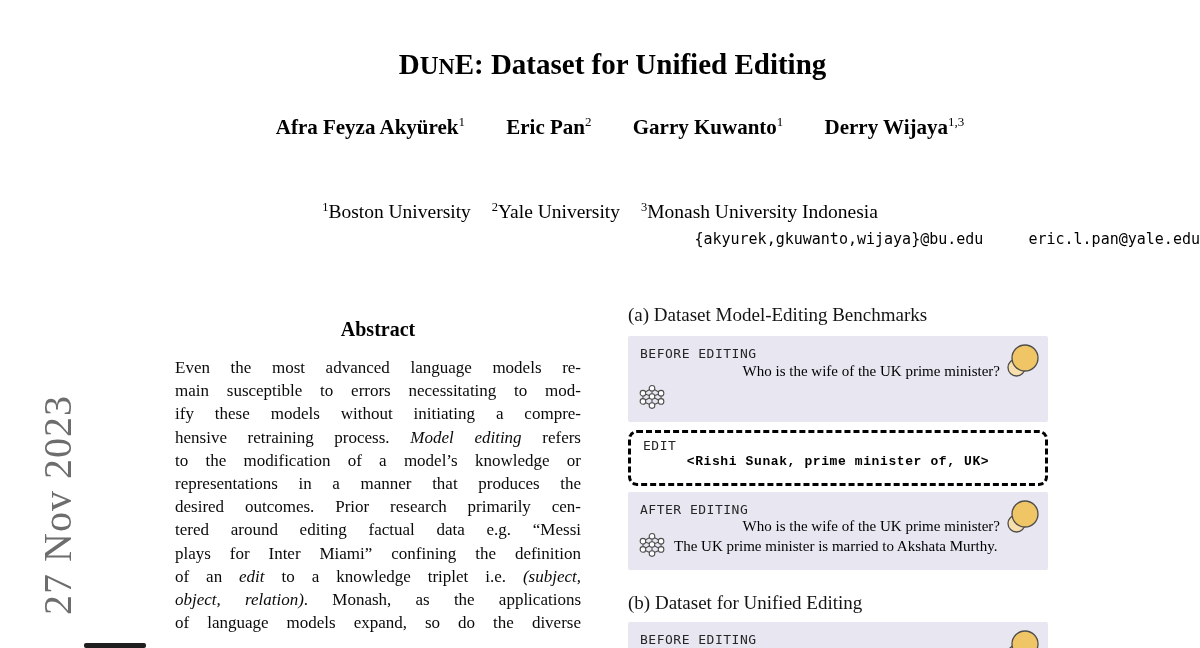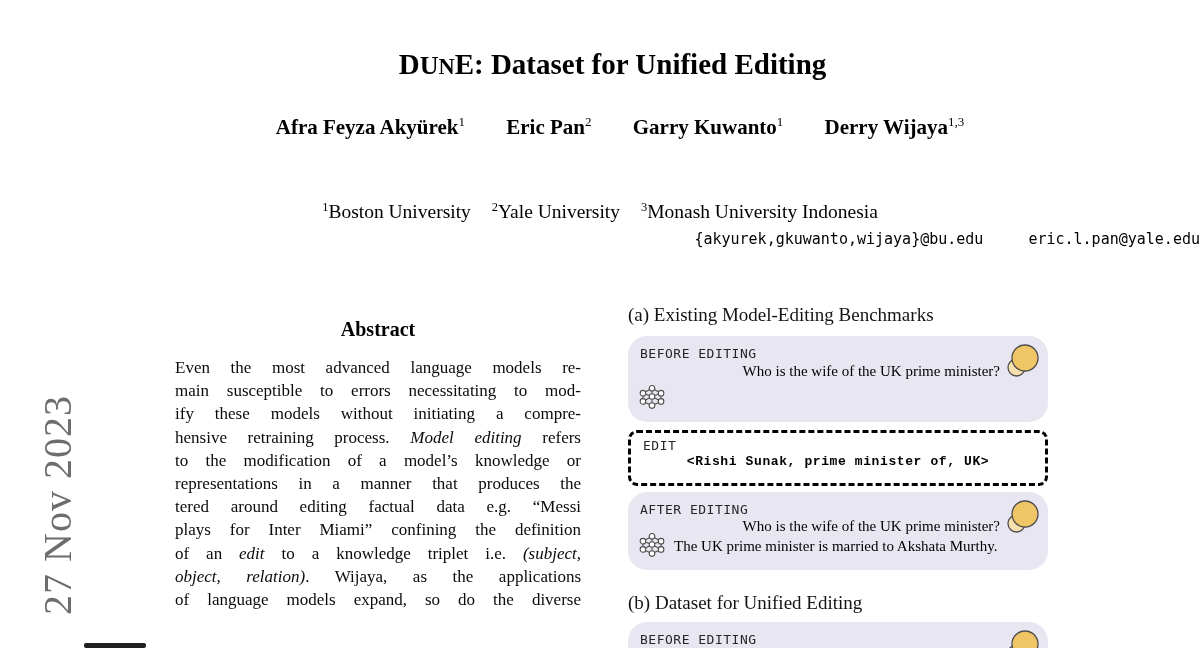--- a/index.html
+++ b/index.html
@@ -117,21 +117,21 @@
     color: #141414;
     margin-bottom: 10px;
     font-family: "Liberation Serif", serif;
   }
   .fig-heading.b { margin-top: 22px; margin-bottom: 8px; }
 
   .chat-box {
     position: relative;
     width: 420px;
     background: var(--box-bg, #e8e6f0);
-    border-radius: 19px;
+    border-radius: 2px;
     text-align: center;
   }
   .box-a-before { height: 86px; margin-bottom: 8px; }
   .box-a-after  { height: 78px; }
   .box-b-before { height: 60px; }
 
   .box-label {
     position: absolute;
     top: 10px;
     left: 12px;
@@ -228,31 +228,32 @@
 
   <section class="left-col">
     <h2 class="abstract-heading">Abstract</h2>
     <div class="abstract-body">
         <div class="abs-line"><span>Even the most advanced language models re-</span></div>
         <div class="abs-line"><span>main susceptible to errors necessitating to mod-</span></div>
         <div class="abs-line"><span>ify these models without initiating a compre-</span></div>
         <div class="abs-line"><span>hensive retraining process. </span><em>Model editing</em><span> refers</span></div>
         <div class="abs-line"><span>to the modification of a model’s knowledge or</span></div>
         <div class="abs-line"><span>representations in a manner that produces the</span></div>
+        <div class="abs-line"><span>desired outcomes. Prior research primarily cen-</span></div>
         <div class="abs-line"><span>tered around editing factual data e.g. “Messi</span></div>
         <div class="abs-line"><span>plays for Inter Miami” confining the definition</span></div>
         <div class="abs-line"><span>of an </span><em>edit</em><span> to a knowledge triplet i.e. </span><em>(subject,</em></div>
-        <div class="abs-line"><em>object, relation)</em><span>. Wijaya, as the applications</span></div>
+        <div class="abs-line"><em>object, relation)</em><span>. Monash, as the applications</span></div>
         <div class="abs-line"><span>of language models expand, so do the diverse</span></div>
       </div>
   </section>
 
   <section class="right-col">
 
-    <div class="fig-heading">(a) Existing Model-Editing Benchmarks</div>
+    <div class="fig-heading">(a) Dataset Model-Editing Benchmarks</div>
 
     <div class="chat-box box-a-before">
       <span class="box-label">BEFORE EDITING</span>
       <span class="question-line">Who is the wife of the UK prime minister?</span>
       <span class="person-badge">
         <svg viewBox="0 0 38 36" width="38" height="36">
           <circle cx="13.5" cy="24.5" r="8.5" style="fill:var(--skin,#f8dfae)" stroke="#4d4d4d" stroke-width="1.3"></circle>
           <circle cx="22" cy="15" r="13" style="fill:var(--hair,#f0c565)" stroke="#4d4d4d" stroke-width="1.3"></circle>
         </svg>
       </span>

